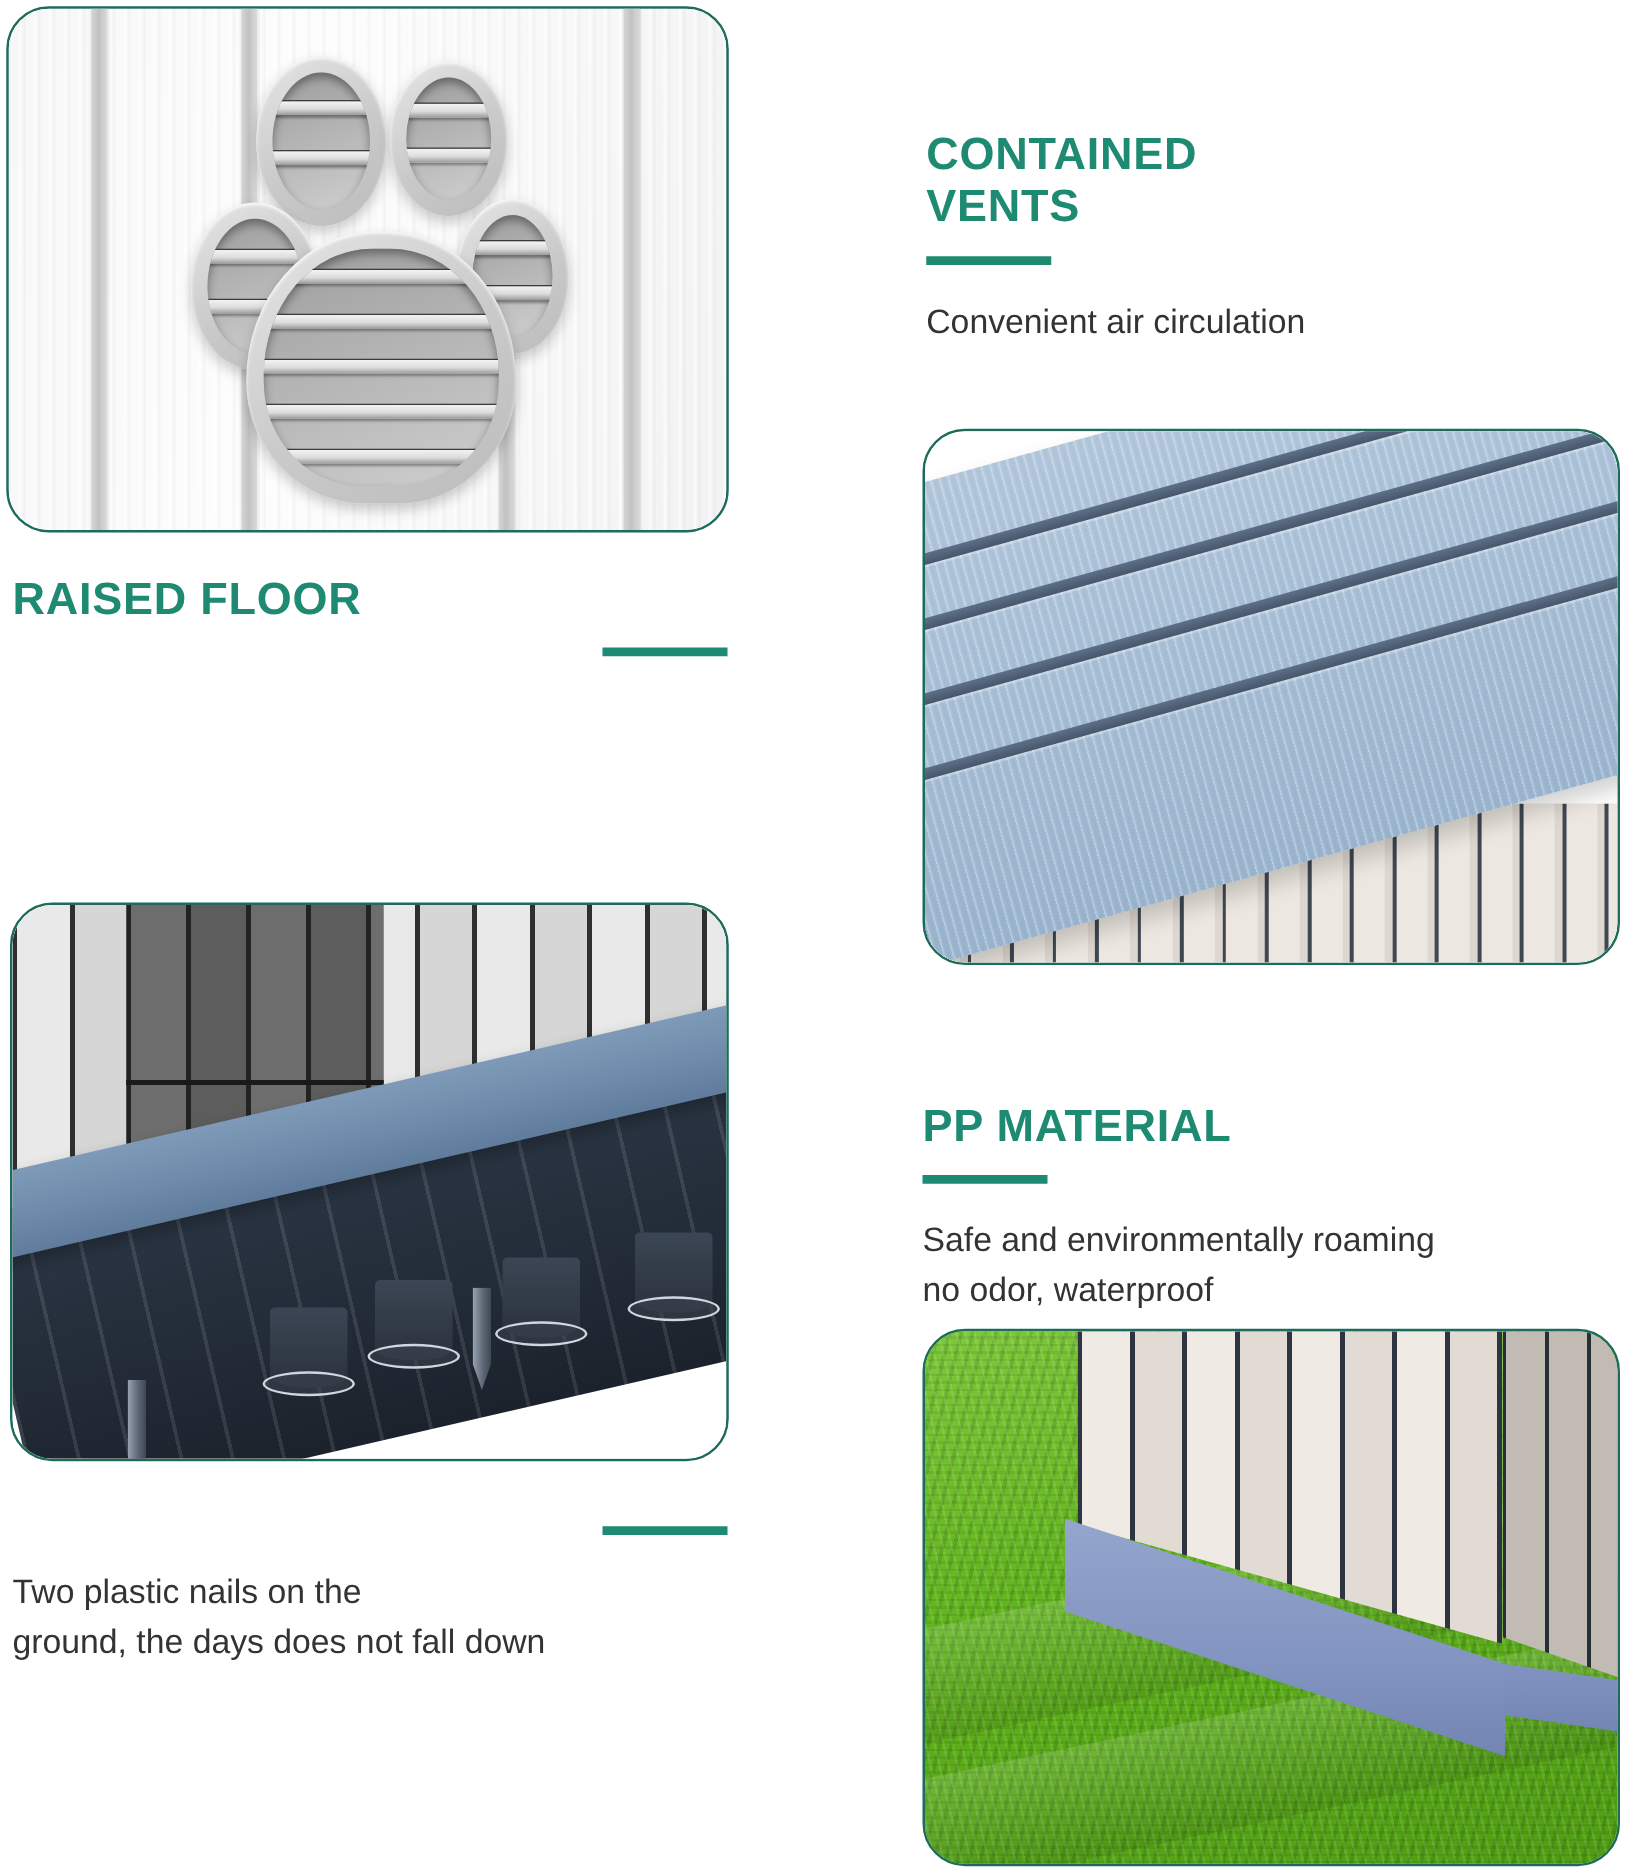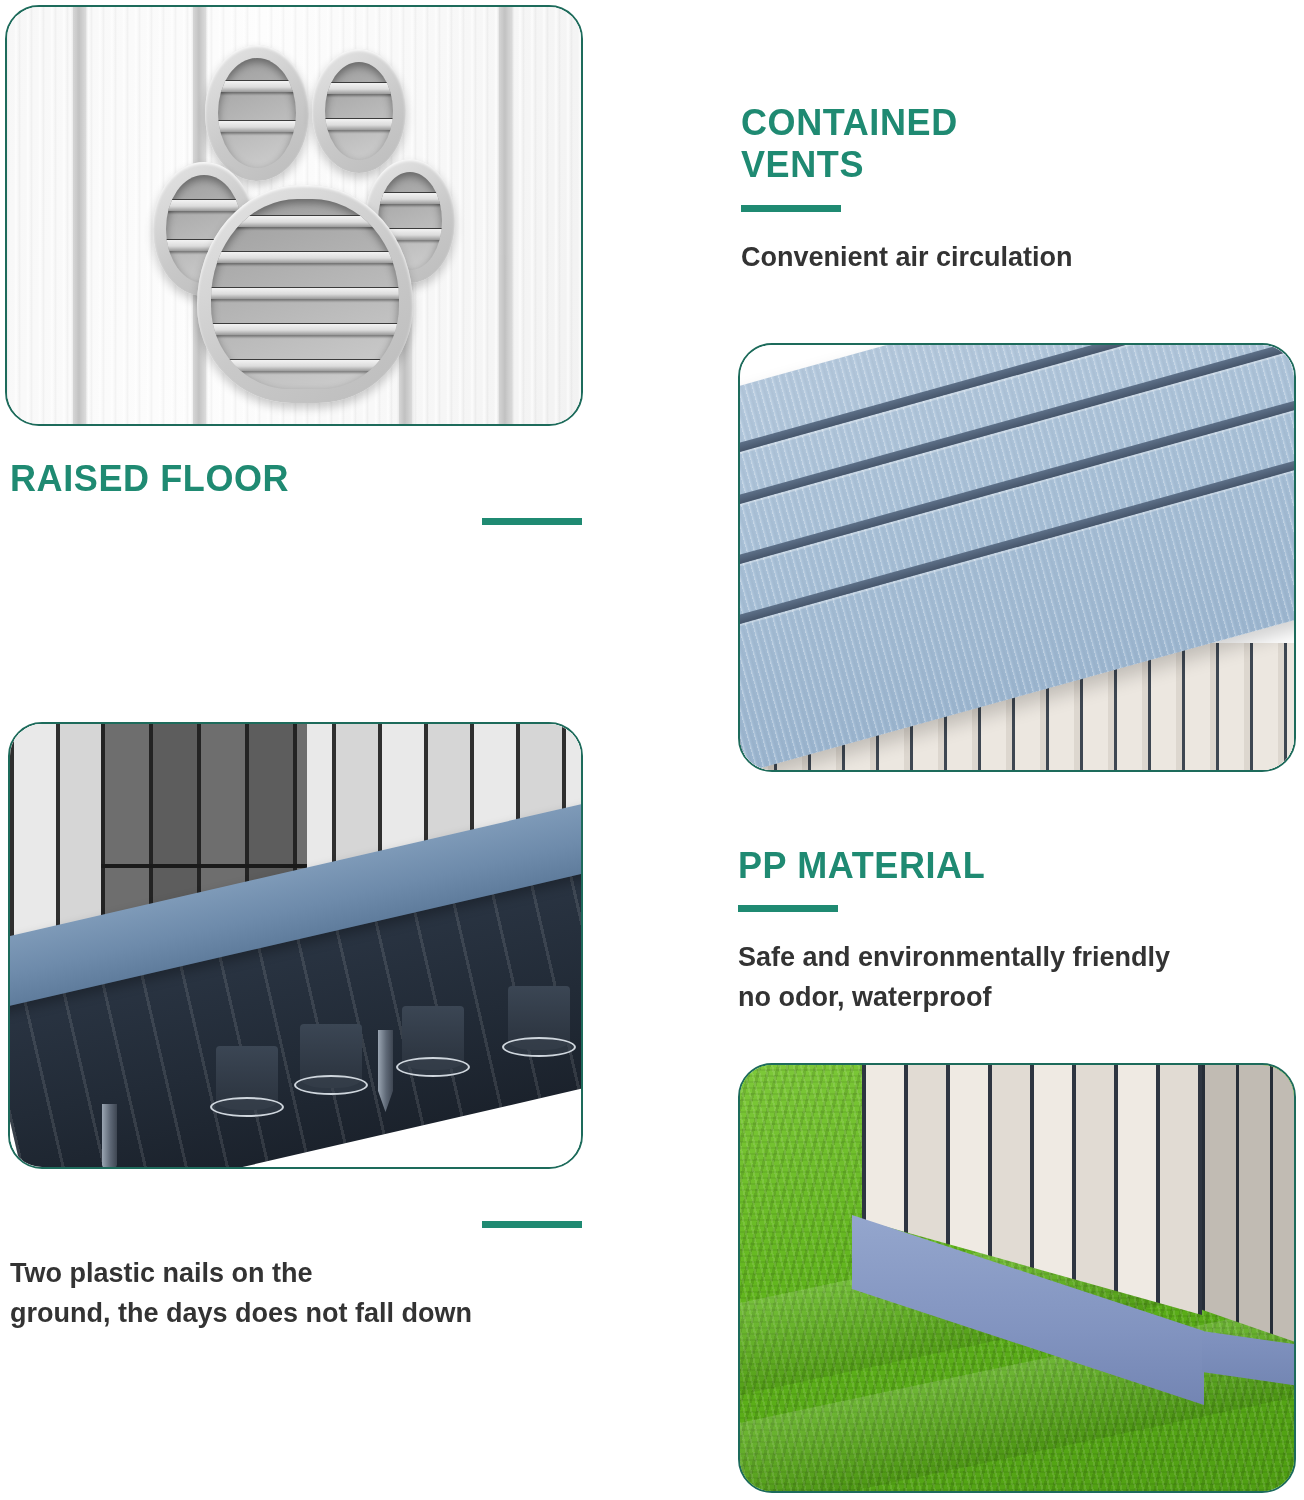--- a/index.html
+++ b/index.html
@@ -36,21 +36,20 @@
     width: 100px;
     background: #1f8a72;
     margin-top: 18px;
     margin-bottom: 26px;
   }
   .body {
     color: #333333;
     font-size: 27px;
     line-height: 1.48;
     white-space: pre-line;
-    font-weight: bold;
   }
   .align-right { text-align: left; }
   .align-right .rule { margin-left: auto; }
   .align-left { text-align: left; }
   .align-left .rule { margin-right: auto; }
 
   
   .siding-white {
     position:absolute; inset:0;
     background:
@@ -325,24 +324,24 @@
       <div class="post" style="left:392px; top:282px;"></div>
       <div class="post" style="left:498px; top:262px;"></div>
 
       <div class="nail" style="left:92px; top:380px;"></div>
       <div class="nail" style="left:368px; top:306px;"></div>
 
       <div class="floor-edge" style="top:228px;"></div>
     </div>
   </div>
 
-  <div class="textblock align-left" style="left:738px; top:845px; width:556px;">
+  <div class="textblock align-left" style="left:738px; top:880px; width:556px;">
     <div class="heading">PP MATERIAL</div>
     <div class="rule"></div>
-    <div class="body">Safe and environmentally friendly
+    <div class="body">Safe and environmentally roaming
 no odor, waterproof</div>
   </div>
 
   <div class="textblock align-right" style="left:10px; top:1203px; width:572px;">
     <div class="rule"></div>
     <div class="body">Two plastic nails on the
 ground, the days does not fall down</div>
   </div>
 
   <div class="panel" style="left:738px; top:1063px; width:558px; height:430px;">

